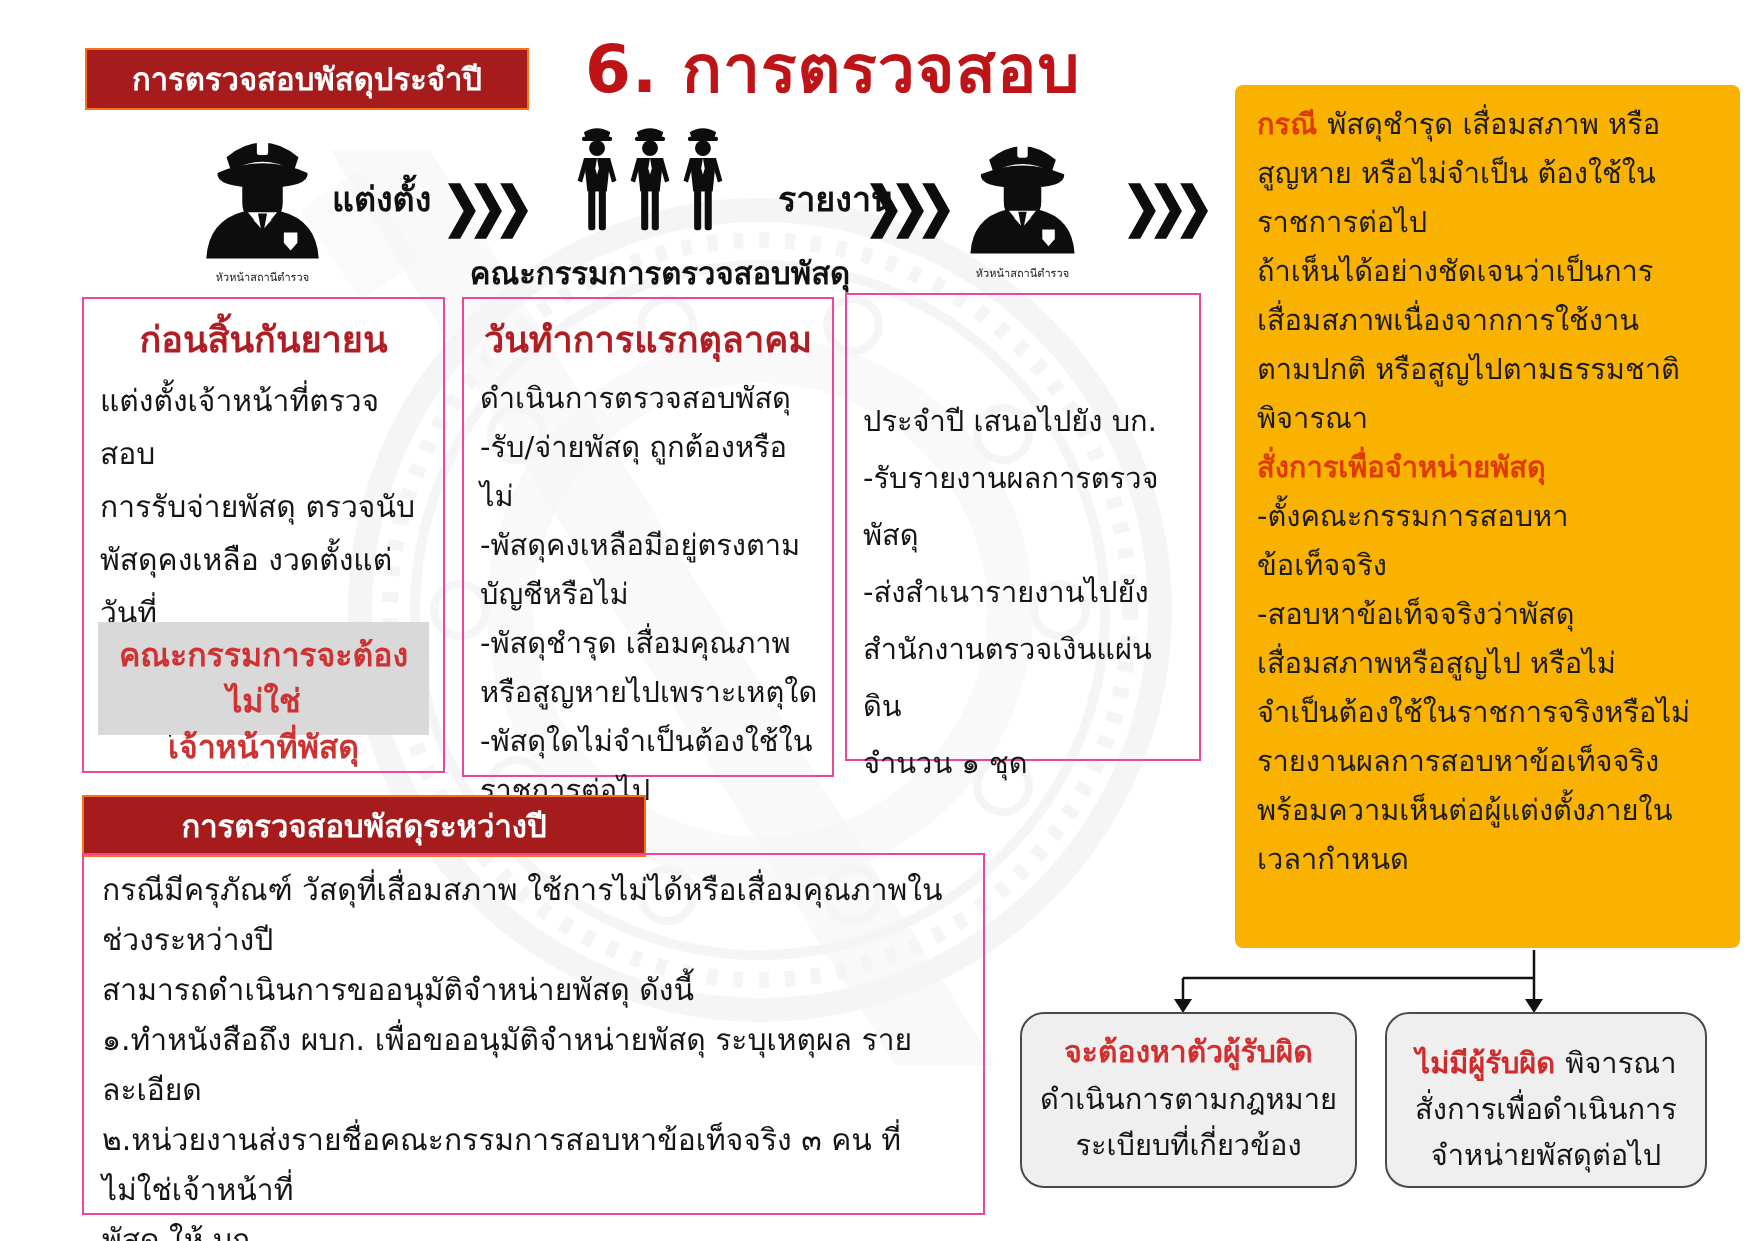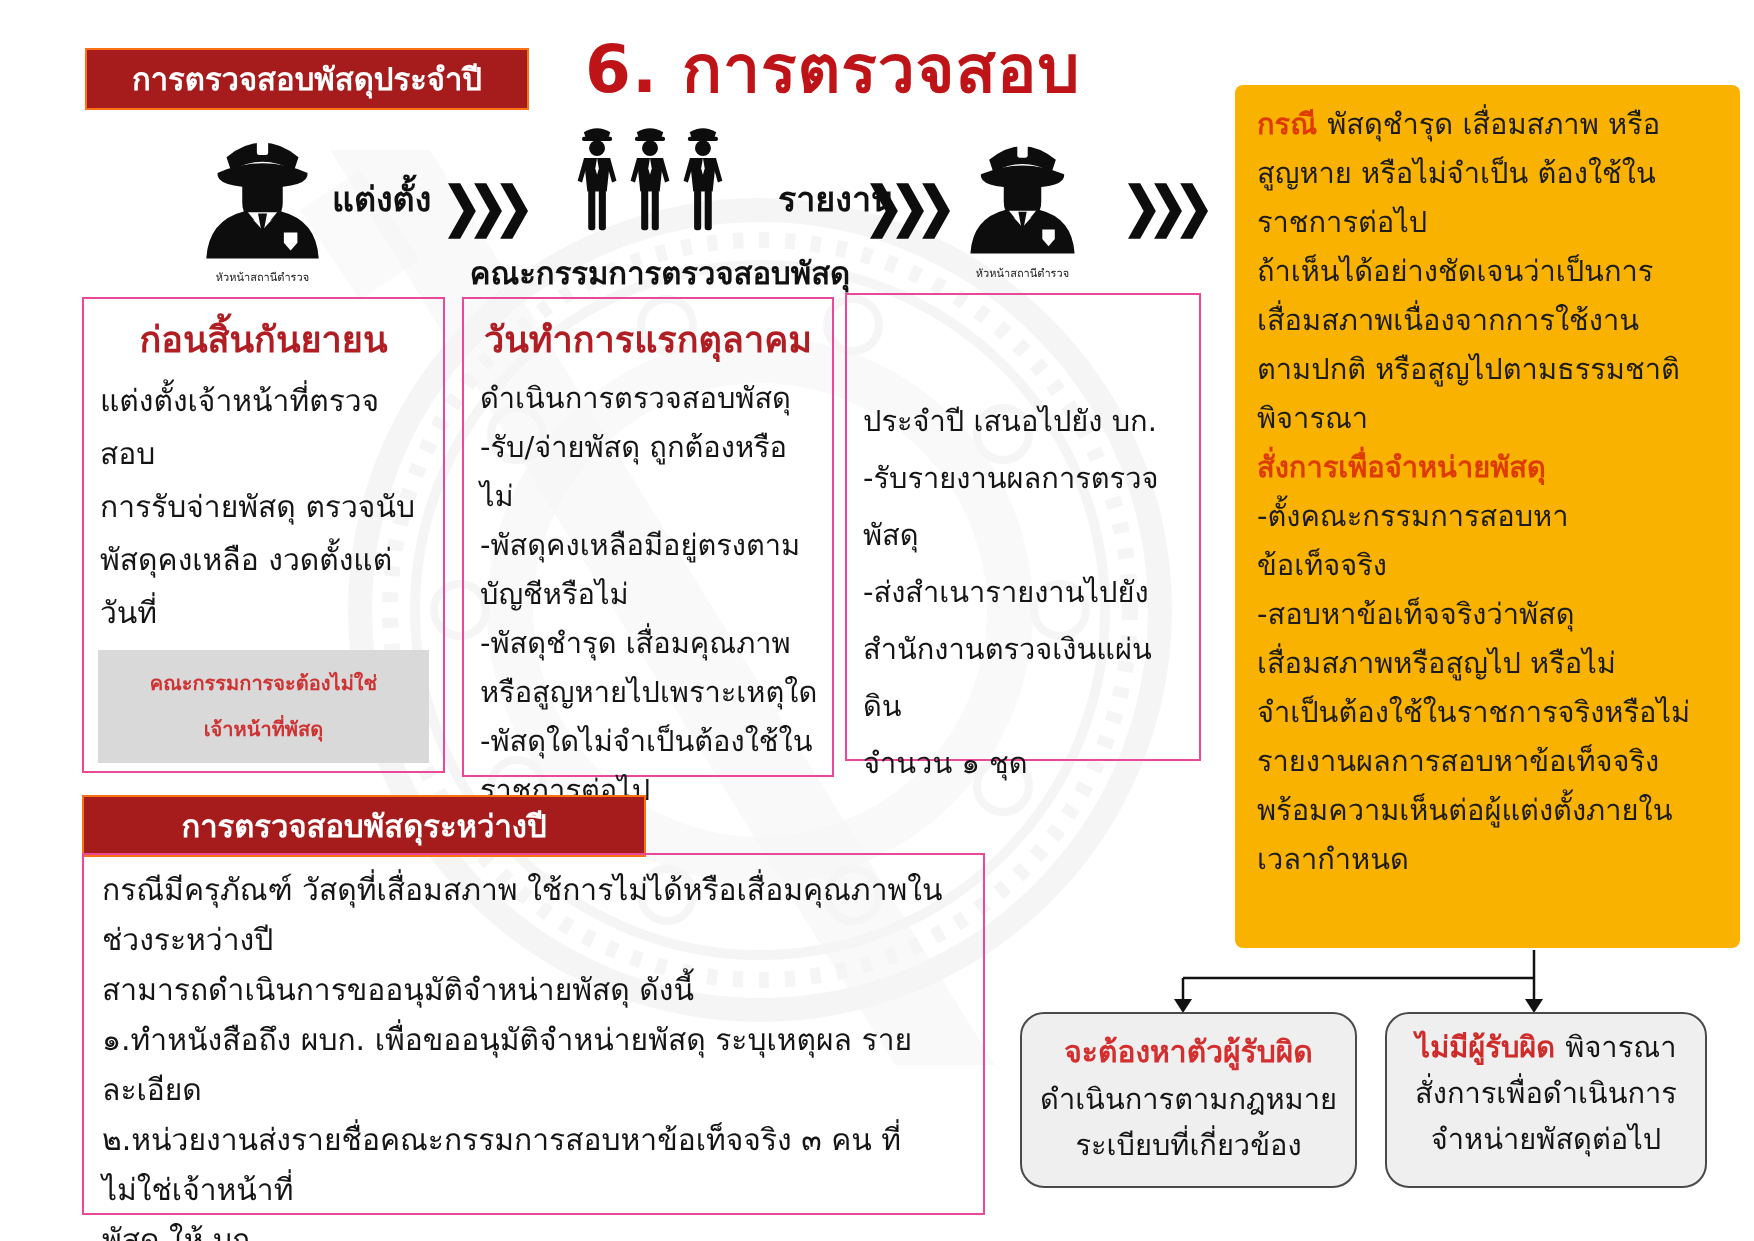--- a/index.html
+++ b/index.html
@@ -37,22 +37,22 @@
   .box-body{padding:6px 14px 0 16px;font-size:29px;}
   .box1 .box-body{font-size:30px;}
   .box1 .box-body .tline{line-height:53px;}
   .box2 .box-body .tline{line-height:49px;}
   .box3 .box-body{margin-top:92px;}
   .box3 .box-body .tline{line-height:57px;}
   .bigbox .box-body{padding:10px 18px 0 18px;font-size:30px;}
   .bigbox .box-body .tline{line-height:50px;}
   
   .note{
-    position:absolute;left:14px;right:14px;bottom:8px;height:113px;background:#D9D9D9;
-    text-align:center;color:#CE3333;font-weight:700;font-size:20px;padding-top:10px;box-sizing:border-box;
+    position:absolute;left:14px;right:14px;bottom:36px;height:113px;background:#D9D9D9;
+    text-align:center;color:#CE3333;font-weight:700;font-size:32px;padding-top:10px;box-sizing:border-box;
   }
   .note .tline{line-height:46px;}
   
   .yellow-panel{
     position:absolute;left:1235px;top:85px;width:505px;height:863px;background:#F9B200;
     border-radius:8px;padding:15px 10px 0 22px;box-sizing:border-box;font-size:29px;color:#1c1c1c;
   }
   .yellow-panel .tline{line-height:49px;}
   .yellow-panel .seg-red{color:#DD3B00;font-weight:700;}
   .seg-red{color:#CF2B2B;font-weight:700;}
@@ -243,19 +243,19 @@
   </svg>
 
   <div class="rbox boxA">
     <div class="rhead">จะต้องหาตัวผู้รับผิด</div>
     <div>
         <div class="tline"><span>ดำเนินการตามกฎหมาย</span></div>
         <div class="tline"><span>ระเบียบที่เกี่ยวข้อง</span></div>
       </div>
   </div>
 
-  <div class="rbox boxB" style="padding-top:10px">
+  <div class="rbox boxB" style="padding-top:26px">
       <div class="tline"><span class="seg-red">ไม่มีผู้รับผิด </span><span>พิจารณา</span></div>
       <div class="tline"><span>สั่งการเพื่อดำเนินการ</span></div>
       <div class="tline"><span>จำหน่ายพัสดุต่อไป</span></div>
     </div>
 
 </div>
 
 </body></html>

